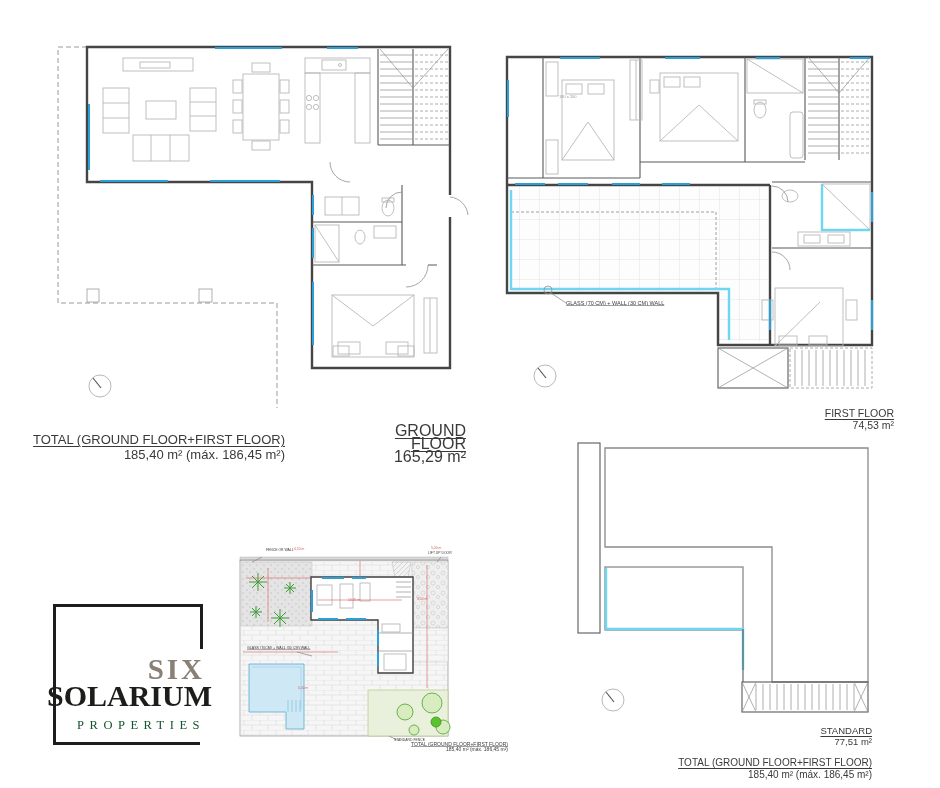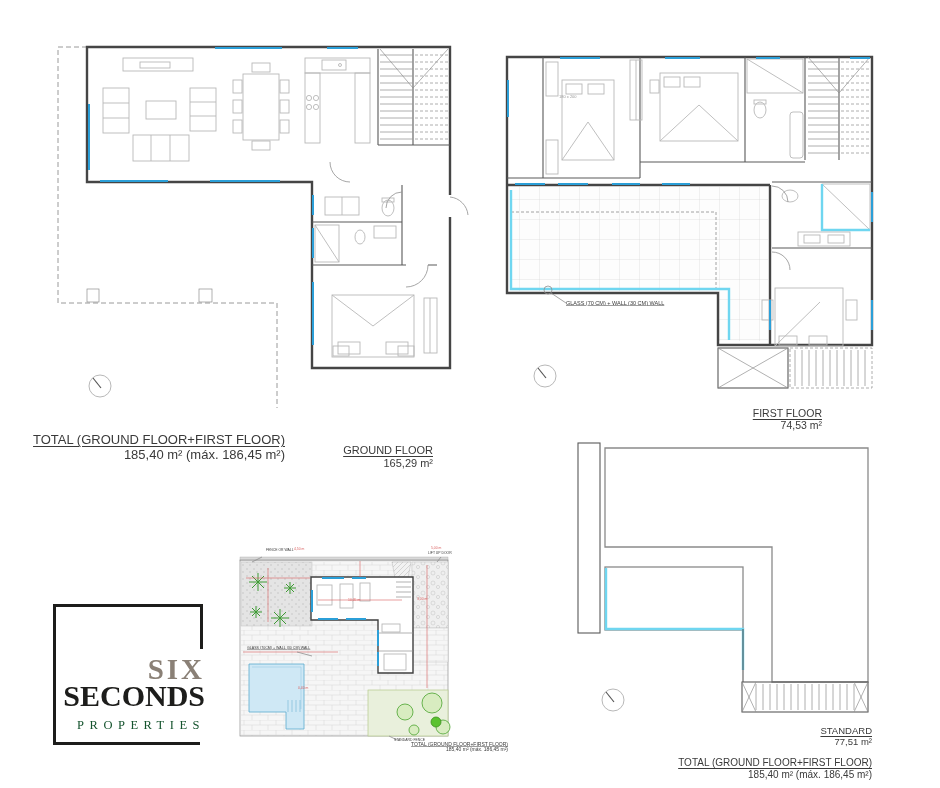--- a/index.html
+++ b/index.html
@@ -16,22 +16,22 @@
   .dash2{stroke:#8a8a8a;stroke-width:0.8;fill:none;stroke-dasharray:3 2;}
   .tread{stroke:#9a9a9a;stroke-width:0.8;fill:none;}
   .treadd{stroke:#9a9a9a;stroke-width:0.8;fill:none;stroke-dasharray:3 2;}
   .arc{stroke:#8f8f8f;stroke-width:0.8;fill:none;}
   .red{stroke:#d95f5f;stroke-width:0.6;fill:none;}
   .gborder{stroke:#8a8a8a;stroke-width:1.3;fill:none;}
 
   .lbl{position:absolute;text-align:right;color:#3a3a3a;}
   .lbl .t{text-decoration:underline;text-underline-offset:2px;}
   #lbl-total-left{left:33px;top:432px;width:252px;font-size:13px;line-height:15px;}
-  #lbl-ground{left:323px;top:424px;width:110px;font-size:11px;line-height:13px;margin-top:20px;}
-  #lbl-first{left:712px;top:407px;width:110px;font-size:10.5px;line-height:12px;}
+  #lbl-ground{left:356px;top:424px;width:110px;font-size:16px;line-height:13px;}
+  #lbl-first{left:784px;top:407px;width:110px;font-size:10.5px;line-height:12px;}
   #lbl-solarium{left:762px;top:725px;width:110px;font-size:9.5px;line-height:11px;}
   #lbl-total-right{left:642px;top:757px;width:230px;font-size:10px;line-height:12px;}
   #lbl-site-total{left:396px;top:741px;width:224px;font-size:10px;line-height:11px;
                   transform:scale(.5);transform-origin:0 0;}
   .ann{position:absolute;color:#3a3a3a;white-space:nowrap;transform-origin:0 0;}
   #ann-glass-ff{left:566px;top:300px;font-size:11px;transform:scale(.5);text-decoration:underline;}
   #ann-glass-site{left:247px;top:646px;font-size:9px;transform:scale(.4);text-decoration:underline;}
   #ann-fence{left:266px;top:548px;font-size:8.5px;transform:scale(.4);}
   #ann-liftdoor{left:428px;top:551px;font-size:8.5px;transform:scale(.4);}
   #ann-stdfence{left:394px;top:738px;font-size:8.5px;transform:scale(.4);}
@@ -357,17 +357,17 @@
 <div class="dim" id="dim1">4,50 m</div>
 <div class="dim" id="dim2">5,00 m</div>
 <div class="dim" id="dim3">3,00 m</div>
 <div class="dim" id="dim4">10,05 m</div>
 <div class="dim" id="dim5">0,40 m</div>
 
 <div id="logo">
   <div id="logo-frame"></div>
   <div id="logo-frame-right"></div>
   <div class="logo-text" id="logo-six">SIX</div>
-  <div class="logo-text" id="logo-seconds">SECONDS</div>
+  <div class="logo-text" id="logo-seconds">SOLARIUM</div>
   <div class="logo-text" id="logo-properties">PROPERTIES</div>
 </div>
 
 </div>
 
 </body></html>

